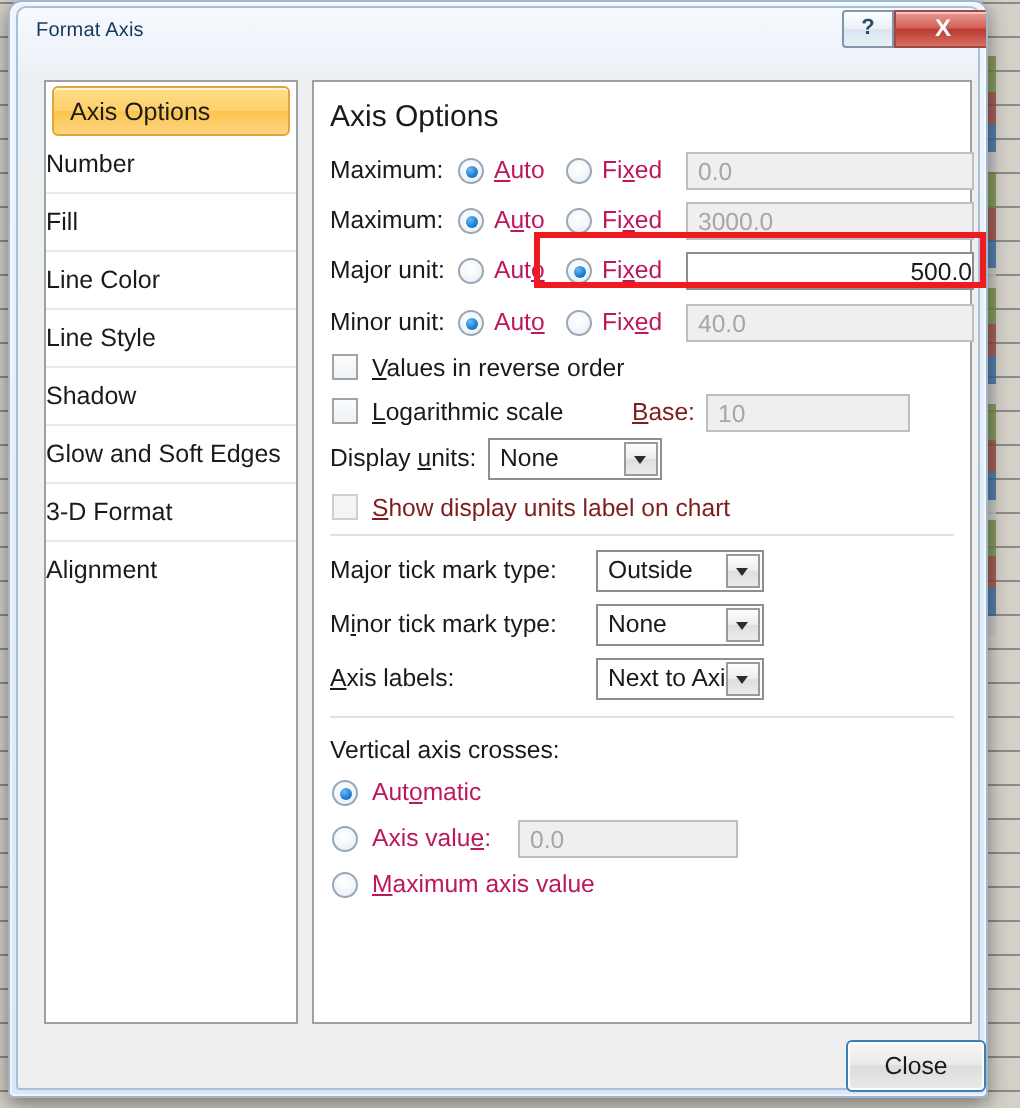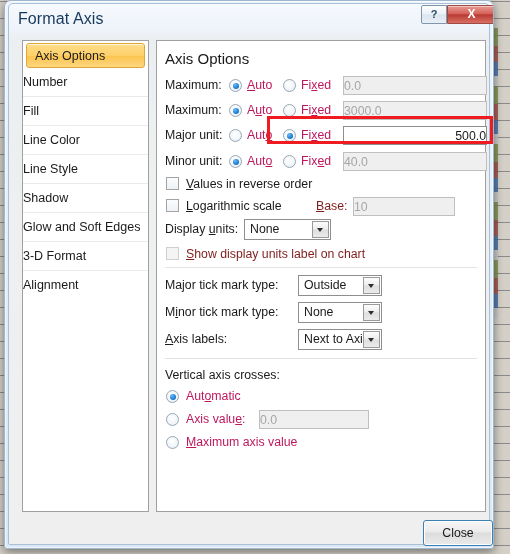--- a/index.html
+++ b/index.html
@@ -69,21 +69,21 @@
     border-radius: 5px 5px 2px 2px;
     box-sizing: border-box;
   }
 
   
   #titlebar {
     position: absolute; left: 0; top: 0; right: 0; height: 30px;
   }
   #title-text {
     position: absolute; left: 9px; top: 6px;
-    font-size: 16px; color: #15395c;
+    font-size: 10px; color: #15395c;
     letter-spacing: 0.1px;
     white-space: nowrap;
   }
   .tb-btn {
     position: absolute; top: 1px;
     height: 19px;
     border: 1px solid #8196ab;
     box-sizing: border-box;
     font-size: 11px;
     text-align: center;
@@ -197,20 +197,21 @@
 
   
   .tfield {
     position: absolute; top: 1px;
     height: 19px;
     border: 1px solid #bfbfbf;
     background: #efefef;
     color: #a6a6a6;
     font-size: 12.3px;
     line-height: 18px;
+    padding-left: 5px;
     box-sizing: border-box;
     cursor: default;
   }
   .tfield.active {
     background: #ffffff;
     border: 1px solid #8e8e8e;
     color: #1a1a1a;
     text-align: right;
   }
 

